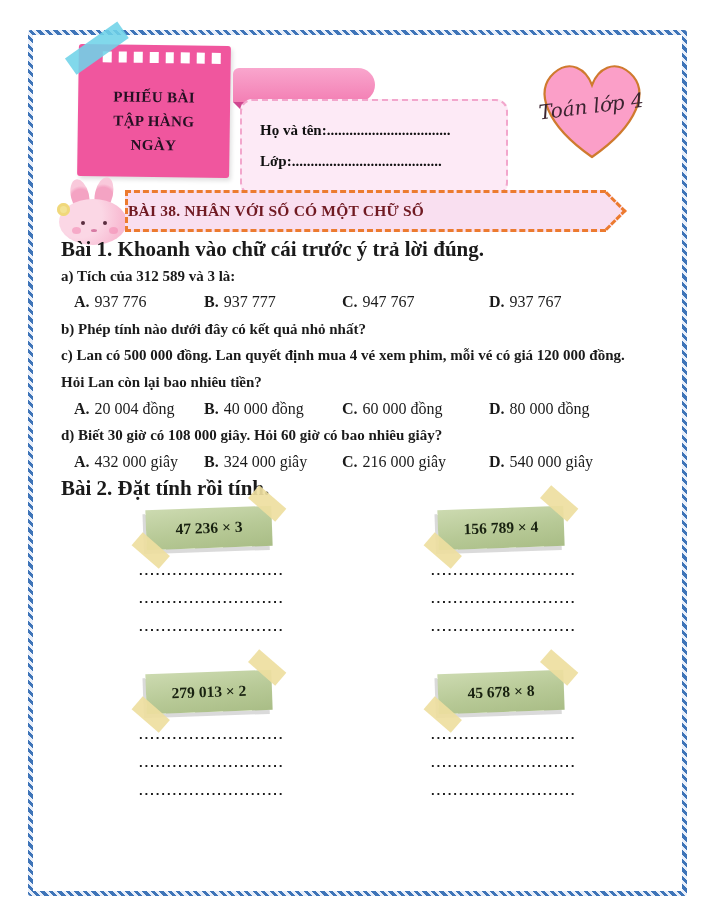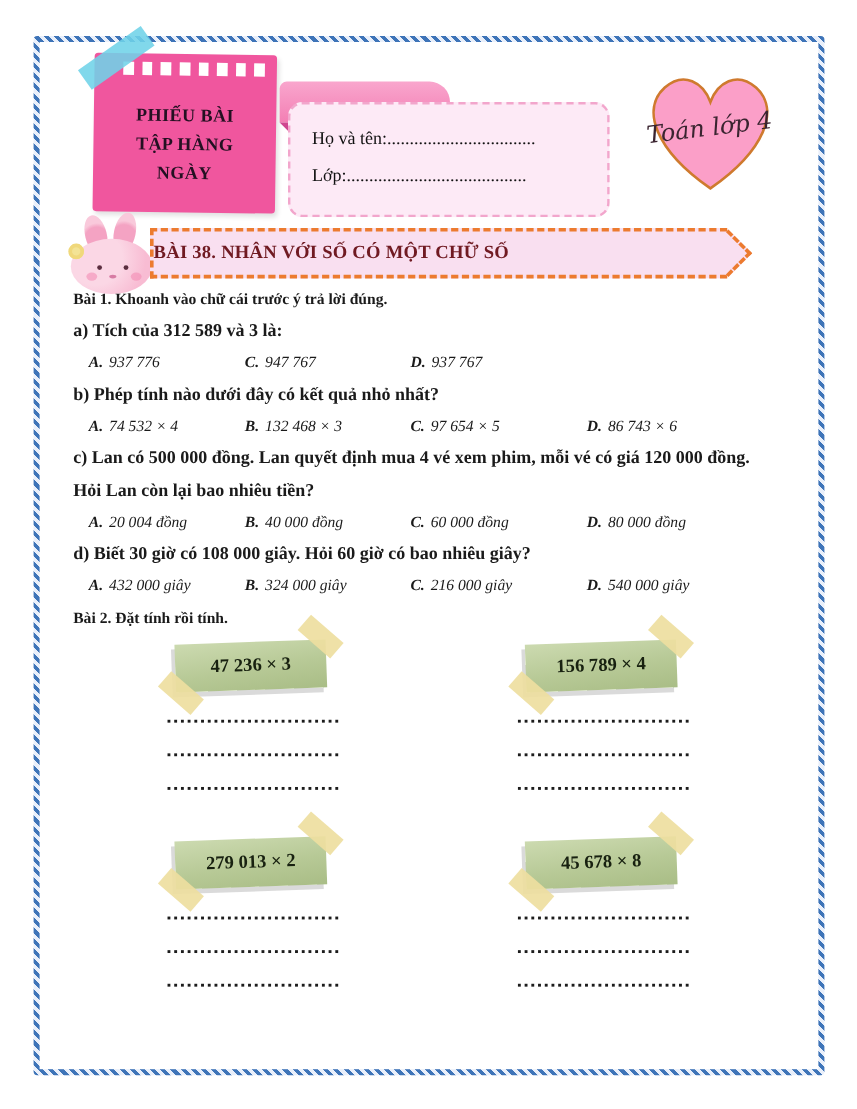--- a/index.html
+++ b/index.html
@@ -36,23 +36,23 @@
   .name-tab{
     position:absolute;left:200px;top:33px;width:142px;height:34px;
     background:linear-gradient(180deg,#f9a6cd,#f37fb4);
     border-radius:6px 17px 17px 0;z-index:1;
   }
   .name-tab::after{
     content:"";position:absolute;left:0;top:100%;width:0;height:0;
     border-top:13px solid #cf4790;border-left:13px solid transparent;
   }
   .name-box{
-    position:absolute;left:207px;top:50px;width:268px;height:96px;
+    position:absolute;left:207px;top:64px;width:268px;height:96px;
     background:#fdeaf6;border:2px dashed #f2a6cc;border-radius:12px;
-    z-index:2;padding:14px 0 0 18px;box-sizing:border-box;
+    z-index:2;padding:14px 0 0 18px;box-sizing:border-box;font-weight:bold;
   }
   .name-box p{margin:0;font-size:15px;line-height:31px;color:#111;}
 
   
   .heart-wrap{position:absolute;left:495px;top:18px;width:128px;height:114px;}
   .heart-wrap svg{display:block;}
 
   
   .bunny{position:absolute;left:22px;top:144px;width:78px;height:64px;}
   .bunny .ear{
@@ -87,24 +87,24 @@
     transform:rotate(45deg);
   }
   .banner-title{
     position:relative;z-index:3;font-weight:bold;font-size:15.5px;color:#701a22;
     letter-spacing:0.2px;
   }
 
   
   .content{position:absolute;left:28px;top:201px;width:606px;}
   .content p,.content h3{margin:0;font-size:15px;line-height:26.6px;font-weight:bold;}
-  .content h3{font-weight:bold;font-size:13px;}
+  .content h3{font-weight:bold;font-size:21px;}
   .opt-row{
     display:grid;grid-template-columns:130px 138px 147px auto;
-    padding-left:13px;font-size:13px;line-height:26.6px;font-style:italic;
+    padding-left:13px;font-size:16px;line-height:26.6px;
   }
   .opt-row b{margin-right:5px;}
 
   
   .ex2{display:grid;grid-template-columns:150px 150px;column-gap:142px;padding-left:77px;margin-top:4px;}
   .ex2-cell{display:flex;flex-direction:column;}
   .ex2-cell.row2{margin-top:14px;}
   .tape-label{
     position:relative;width:126px;height:40px;margin:2px 0 24px 8px;
     background:linear-gradient(173deg,#ccdab0 0%,#b7c996 55%,#a9bd86 100%);
@@ -182,31 +182,26 @@
       <span class="banner-title">BÀI 38. NHÂN VỚI SỐ CÓ MỘT CHỮ SỐ</span>
     </div>
 
     <div class="content">
 
       <h3>Bài 1. Khoanh vào chữ cái trước ý trả lời đúng.</h3>
 
       <p><b>a)</b> <span>Tích của 312 589 và 3 là:</span></p>
       <div class="opt-row">
         <span><b>A.</b><span>937 776</span></span>
+        <span><b>B.</b><span>937 777</span></span>
         <span><b>C.</b><span>947 767</span></span>
         <span><b>D.</b><span>937 767</span></span>
       </div>
 
       <p><b>b)</b> <span>Phép tính nào dưới đây có kết quả nhỏ nhất?</span></p>
-      <div class="opt-row">
-        <span><b>A.</b><span>74 532 × 4</span></span>
-        <span><b>B.</b><span>132 468 × 3</span></span>
-        <span><b>C.</b><span>97 654 × 5</span></span>
-        <span><b>D.</b><span>86 743 × 6</span></span>
-      </div>
 
       <p><b>c)</b> <span>Lan có 500 000 đồng. Lan quyết định mua 4 vé xem phim, mỗi vé có giá 120 000 đồng.</span></p>
       <p>Hỏi Lan còn lại bao nhiêu tiền?</p>
       <div class="opt-row">
         <span><b>A.</b><span>20 004 đồng</span></span>
         <span><b>B.</b><span>40 000 đồng</span></span>
         <span><b>C.</b><span>60 000 đồng</span></span>
         <span><b>D.</b><span>80 000 đồng</span></span>
       </div>
 

